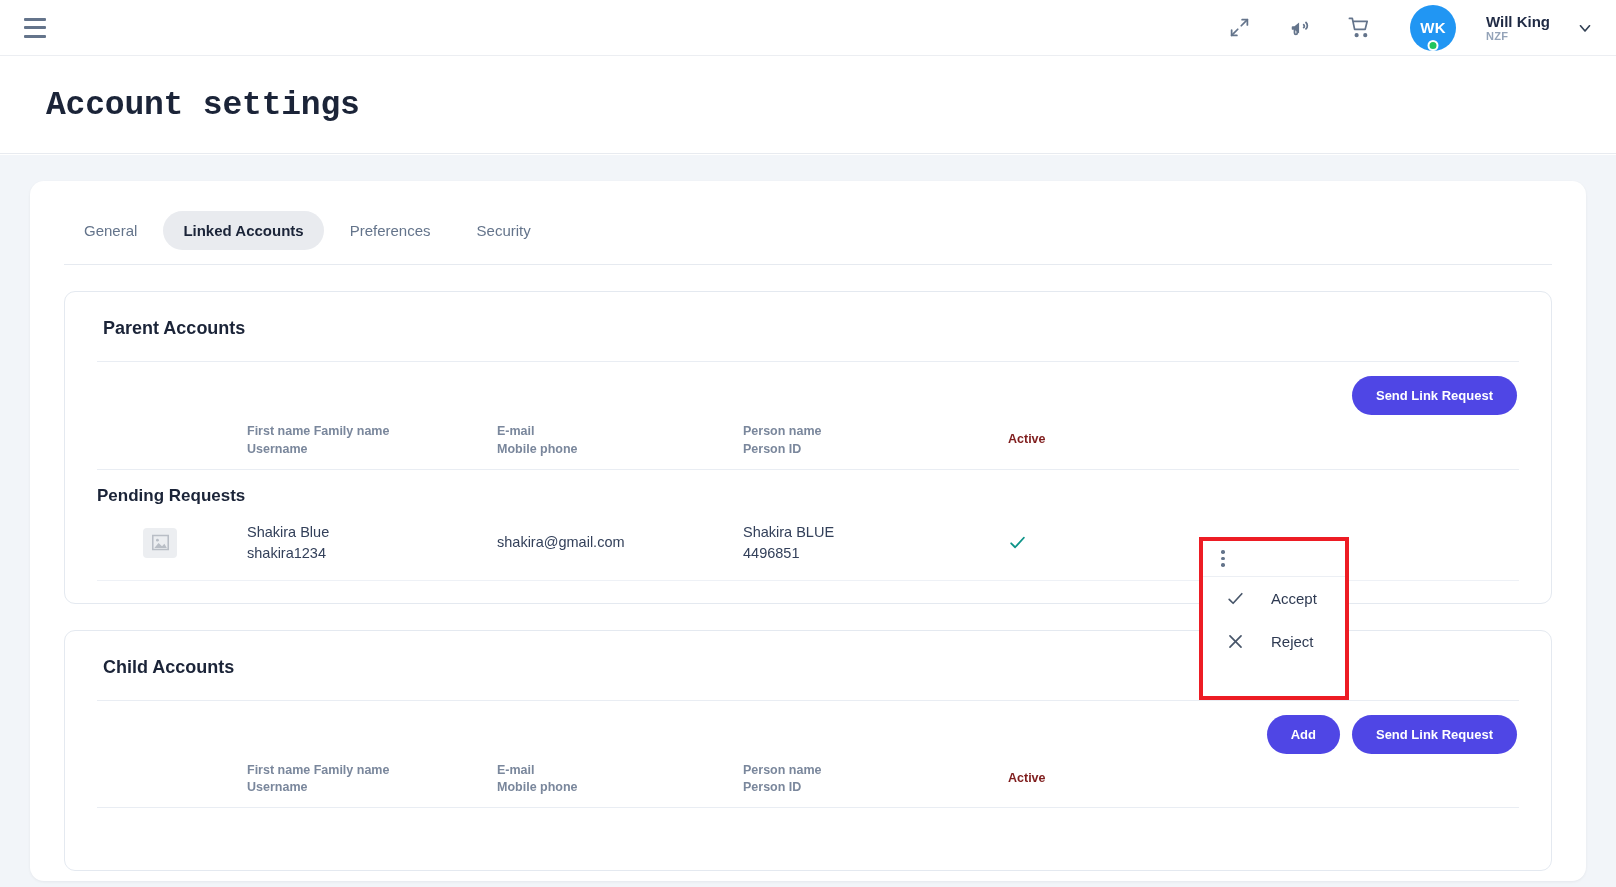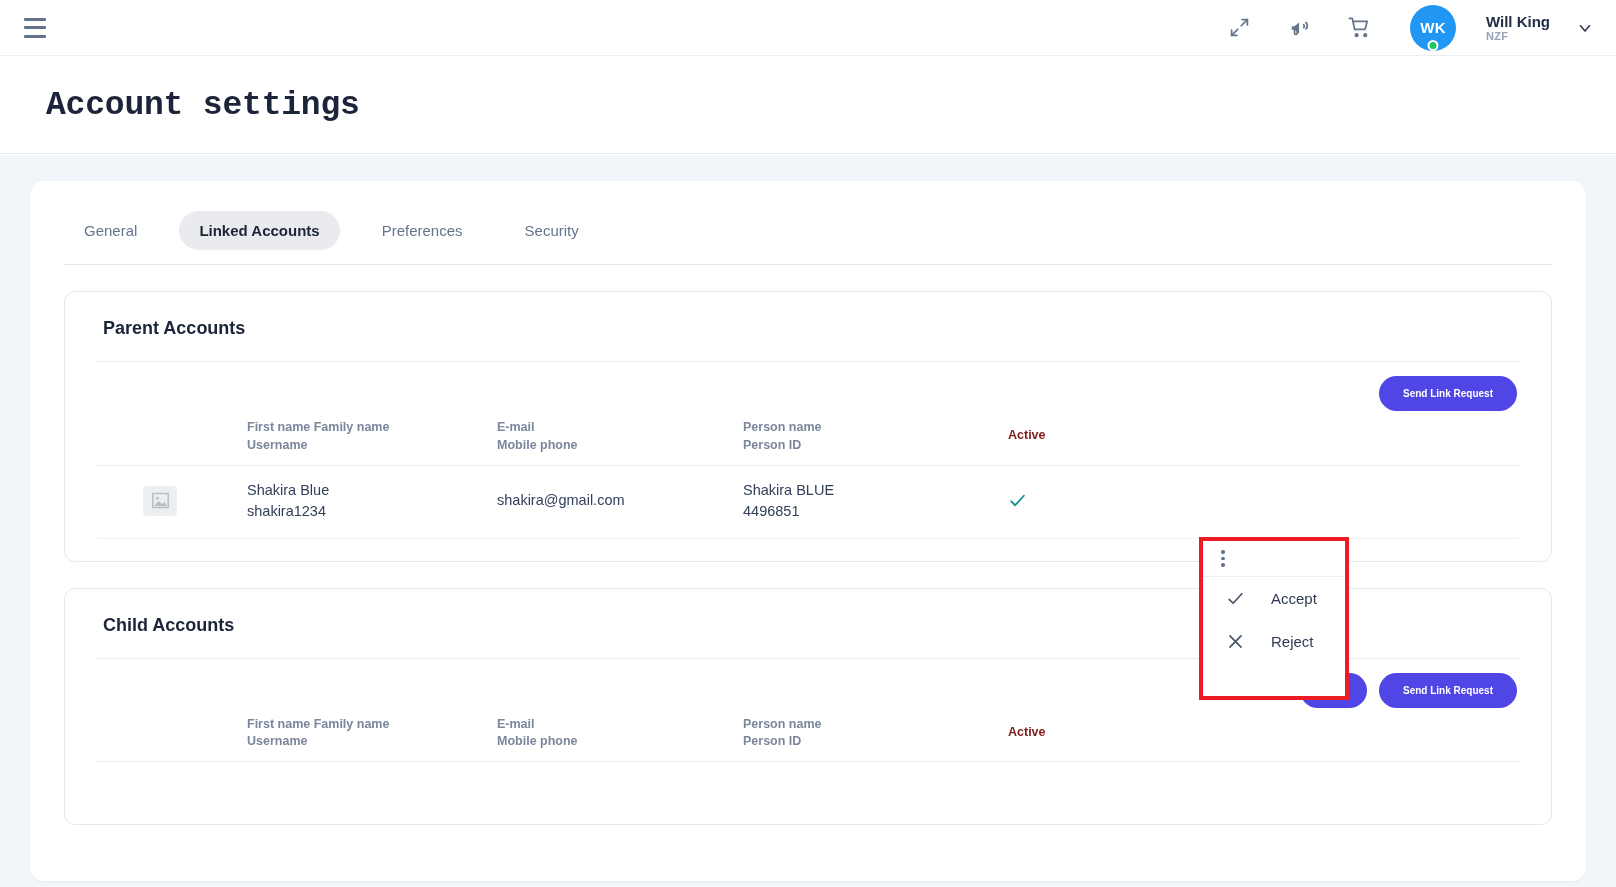--- a/index.html
+++ b/index.html
@@ -70,21 +70,21 @@
   .outer-card {
     width: 1556px; height: 700px;
     background:#ffffff; border-radius: 14px;
     box-shadow: 0 1px 3px rgba(16,24,40,.06);
     padding: 0;
     position: relative;
     overflow: hidden;
   }
 
   
-  .tabs { display:flex; align-items:center; gap: 22px; padding: 30px 34px 0 34px; }
+  .tabs { display:flex; align-items:center; gap: 6px; padding: 30px 34px 0 34px; }
   .tab {
     font-size: 15px; color: #64748b; font-weight: 400;
     padding: 11px 20px; border-radius: 22px; cursor:pointer; white-space:nowrap;
   }
   .tab.active { background: #e9ebef; color:#1b2438; font-weight: 600; }
   .tabs-rule { margin: 14px 34px 0 34px; height:1px; background:#e6eaf0; }
 
   
   .inner-card {
     margin: 26px 34px 0 34px;
@@ -95,21 +95,21 @@
   .inner-card-title {
     font-size: 18px; font-weight: 700; color:#1b2438;
     padding: 26px 0 0 38px;
   }
   .card-rule { margin: 22px 32px 0 32px; height:1px; background:#e9edf3; }
 
   .btn-row { display:flex; justify-content:flex-end; align-items:center; gap: 12px; padding: 14px 34px 0 34px; }
   .btn {
     background: #4f46e5; color:#fff; border:none;
     font-family:"Liberation Sans", sans-serif;
-    font-size: 10px; font-weight: 700;
+    font-size: 13px; font-weight: 700;
     border-radius: 22px; padding: 12px 24px; cursor:pointer;
     white-space: nowrap;
   }
 
   
   .tbl { width: 100%; padding: 0 32px; }
   .tbl-head {
     display:flex; align-items:flex-start;
     padding: 8px 0 10px 0;
     border-bottom: 1px solid #e9edf3;
@@ -248,20 +248,21 @@
             <span class="l2">Mobile phone</span>
           </div>
           <div class="col-person th">
             <span>Person name</span>
             <span class="l2">Person ID</span>
           </div>
           <div class="col-active th-active">Active</div>
           <div class="col-menu"></div>
         </div>
 
+        <div class="subhead">Pending Requests</div>
 
         <div class="tbl-row">
           <div class="col-avatar">
             <div class="img-ph">
               <svg width="19" height="17" viewBox="0 0 24 22" fill="#b9bec6">
                 <path d="M2 2h20v18H2z" fill="none" stroke="#b9bec6" stroke-width="2"></path>
                 <circle cx="8" cy="8" r="1.8"></circle>
                 <path d="M4 18l5.5-6.5L14 16l3-3.5 3.2 5.5z"></path>
               </svg>
             </div>

